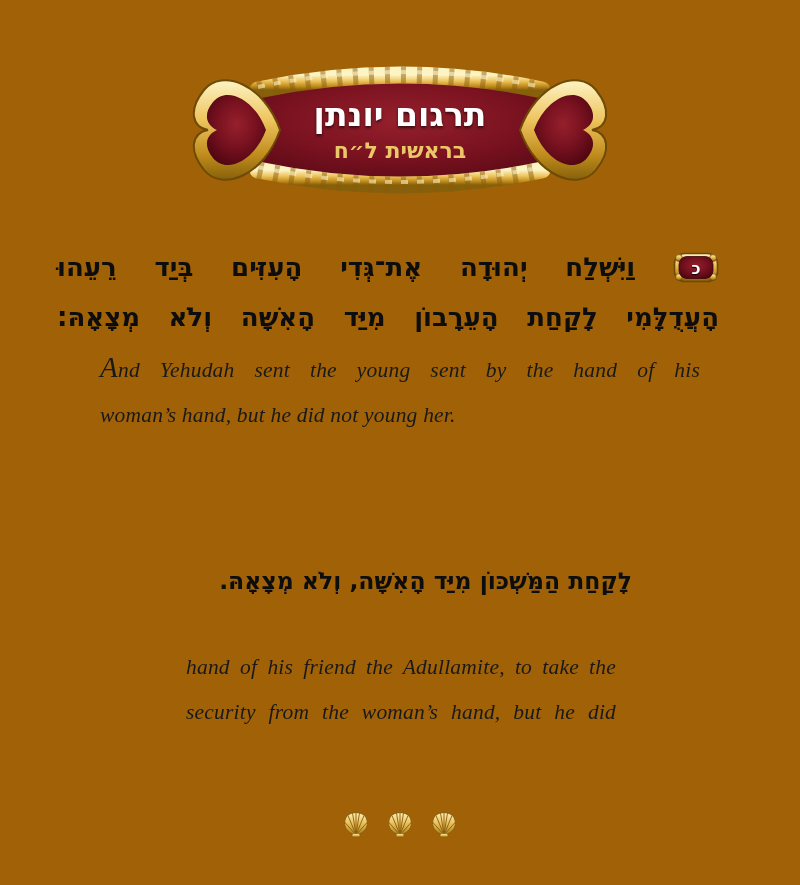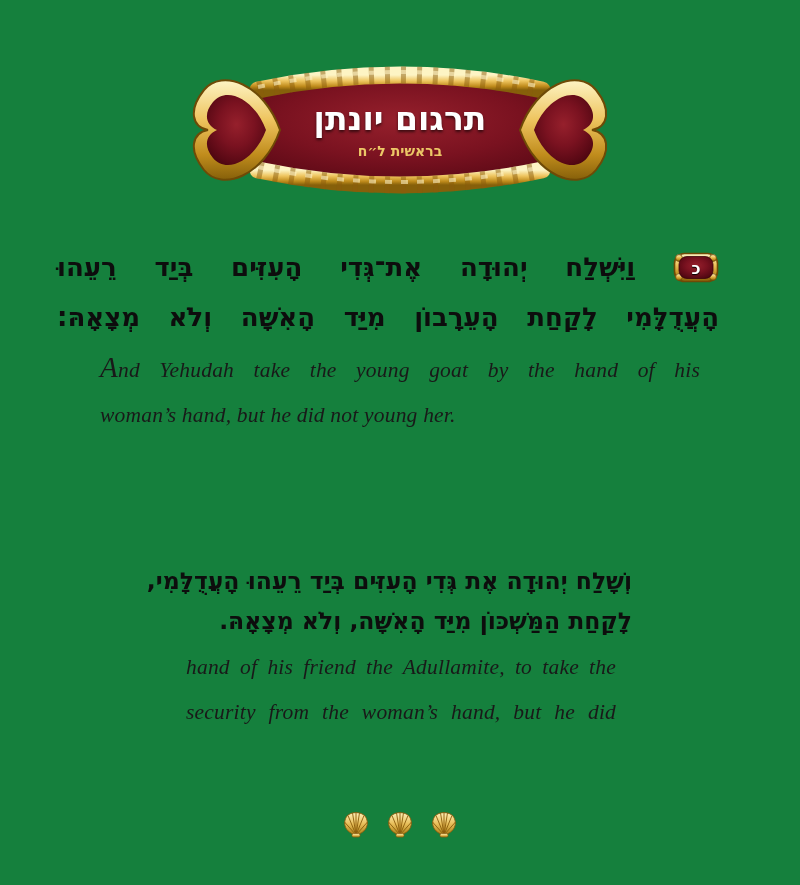--- a/index.html
+++ b/index.html
@@ -1,26 +1,26 @@
 <!DOCTYPE html>
 <html><head>
 <meta charset="utf-8">
 <style>
   html,body{margin:0;padding:0;background:#ffffff;}
-  .page{position:relative;width:800px;height:885px;background:#15803d;overflow:hidden;
+  .page{position:relative;width:800px;height:885px;background:#a16207;overflow:hidden;
         font-family:"Liberation Serif",serif;color:#111;}
 
   
   .banner-wrap{position:absolute;left:184px;top:56px;width:432px;height:148px;}
   .banner-svg{position:absolute;left:0;top:0;width:100%;height:100%;}
   .banner-text{position:absolute;left:0;top:0;right:0;bottom:0;display:flex;
                flex-direction:column;align-items:center;justify-content:center;}
   .banner-title{font-family:"DejaVu Sans",sans-serif;font-weight:bold;font-size:33px;
                 color:#ffffff;text-shadow:0 2px 3px rgba(0,0,0,.6);line-height:1;}
-  .banner-subtitle{font-family:"DejaVu Sans",sans-serif;font-weight:bold;font-size:14px;
+  .banner-subtitle{font-family:"DejaVu Sans",sans-serif;font-weight:bold;font-size:22px;
                    color:#ecc767;margin-top:9px;line-height:1;}
 
   
   .verse-block{position:absolute;top:242px;left:57px;width:662px;direction:rtl;
                font-family:"DejaVu Sans",sans-serif;font-weight:bold;font-size:26px;color:#0d0d0d;}
   .verse-line{line-height:50px;text-align:justify;text-align-last:justify;}
   .verse-badge{display:inline-block;position:relative;width:46px;height:31px;vertical-align:-7px;}
   .verse-badge svg{position:absolute;left:0;top:0;}
   .badge-letter{position:absolute;left:0;top:1px;width:100%;height:100%;display:flex;
                 align-items:center;justify-content:center;color:#fff;font-size:16px;
@@ -118,27 +118,26 @@
         <span class="badge-letter">כ</span>
       </span>
       <span>וַיִּשְׁלַח יְהוּדָה אֶת־גְּדִי הָעִזִּים בְּיַד רֵעֵהוּ</span>
     </div>
     <div class="verse-line">
       <span>הָעֲדֻלָּמִי לָקַחַת הָעֵרָבוֹן מִיַּד הָאִשָּׁה וְלֹא מְצָאָהּ:</span>
     </div>
   </div>
 
   <div class="english english-top">
-    <div class="en-line lead">And Yehudah take the young goat by the hand of his</div>
+    <div class="en-line lead">And Yehudah sent the young sent by the hand of his</div>
     <div class="en-line last">woman’s hand, but he did not young her.</div>
   </div>
 
 
   <div class="targum targum-hebrew">
-    <div class="targum-line">וְשָׁלַח יְהוּדָה אֶת גְּדִי הָעִזִּים בְּיַד רֵעֵהוּ הָעֲדֻלָּמִי,</div>
     <div class="targum-line">לָקַחַת הַמַּשְׁכּוֹן מִיַּד הָאִשָּׁה, וְלֹא מְצָאָהּ.</div>
   </div>
 
   <div class="english english-bottom">
     <div class="en-line">hand of his friend the Adullamite, to take the</div>
     <div class="en-line">security from the woman’s hand, but he did</div>
   </div>
 
   <div class="shell-row">
     <svg width="30" height="27" viewBox="0 0 30 27">

